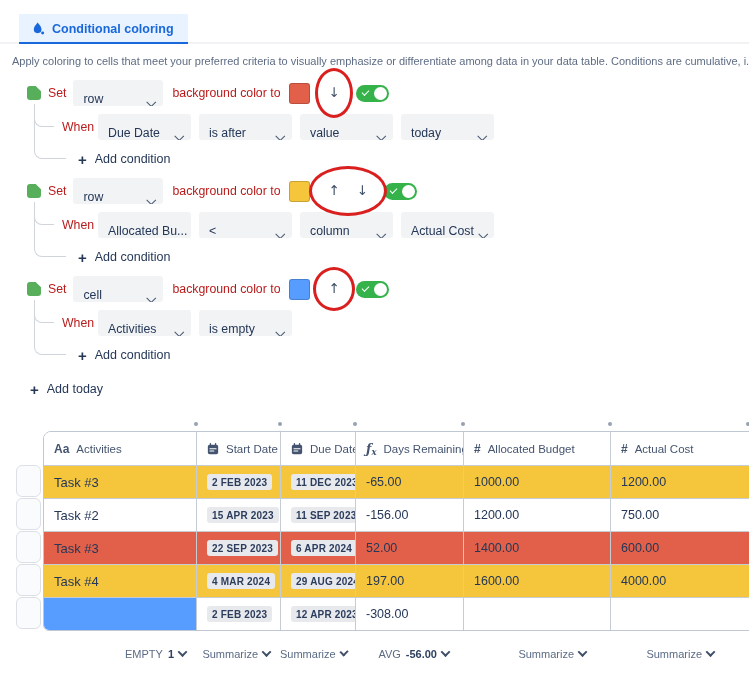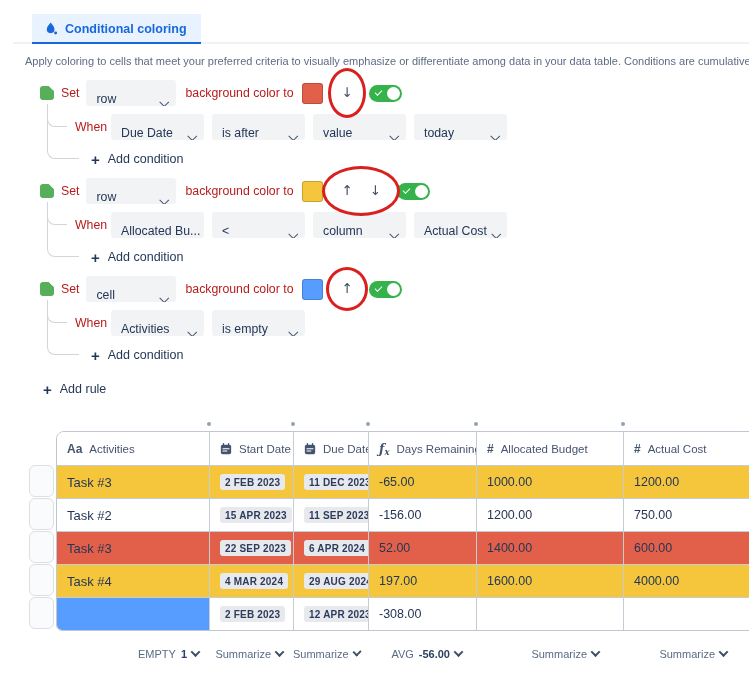--- a/index.html
+++ b/index.html
@@ -1,19 +1,19 @@
 <!DOCTYPE html>
 <html><head>
 <meta charset="utf-8">
 <style>
   * { box-sizing: border-box; margin: 0; padding: 0; }
   body { background:#fff; }
   .page {
     position: relative; width: 749px; height: 686px; overflow: hidden;
-    background: #fff; font-family: "Liberation Sans", sans-serif; color:#243757;padding-left:13px;
+    background: #fff; font-family: "Liberation Sans", sans-serif; color:#243757;
   }
   
   .tabbar { padding: 14px 0 0 19px; border-bottom: 2px solid #F1F2F4; }
   .tab {
     display: inline-flex; align-items: center; gap: 7px;
     background: #E9F2FF; color: #1868DB; font-size: 12.5px; font-weight: bold;
     padding: 7px 14px 6px 12px; margin-bottom: -2px;
     border-bottom: 2px solid #1868DB; cursor: pointer;
   }
   
@@ -259,21 +259,21 @@
         <span class="addbtn">
           <span class="plus">+</span>
           <span>Add condition</span>
         </span>
       </div>
     </div>
 
     <div class="add-rule-row">
       <span class="addbtn">
         <span class="plus">+</span>
-        <span>Add rule</span>
+        <span>Add today</span>
       </span>
     </div>
   </div>
 
   <div class="tablewrap">
     <span class="dot" style="left:151px"></span>
     <span class="dot" style="left:235px"></span>
     <span class="dot" style="left:310px"></span>
     <span class="dot" style="left:418px"></span>
     <span class="dot" style="left:565px"></span>

